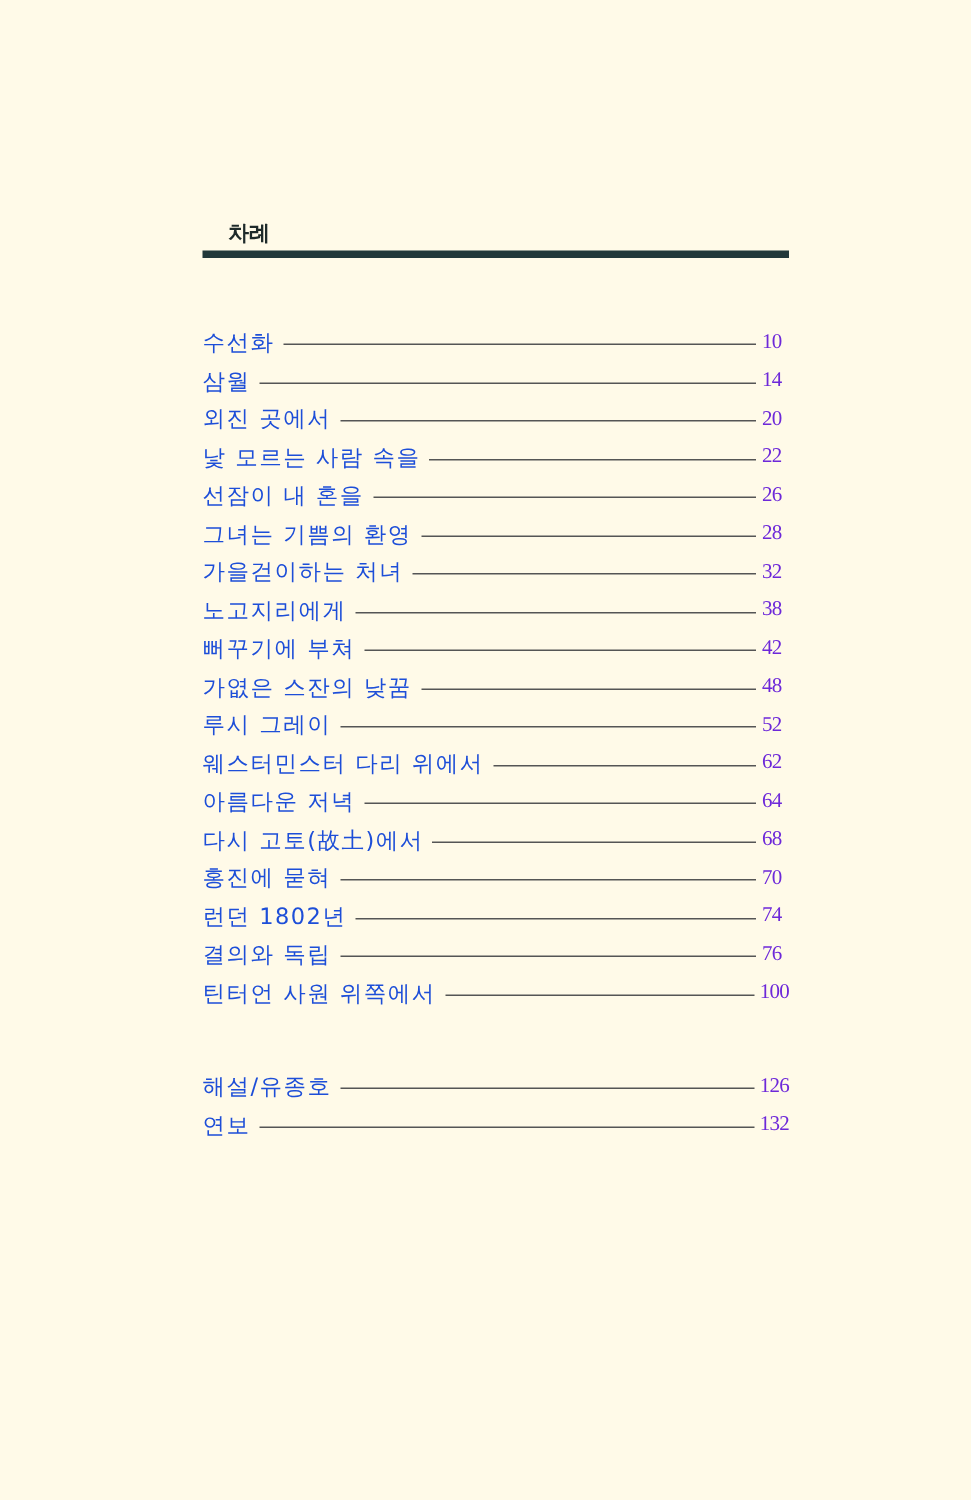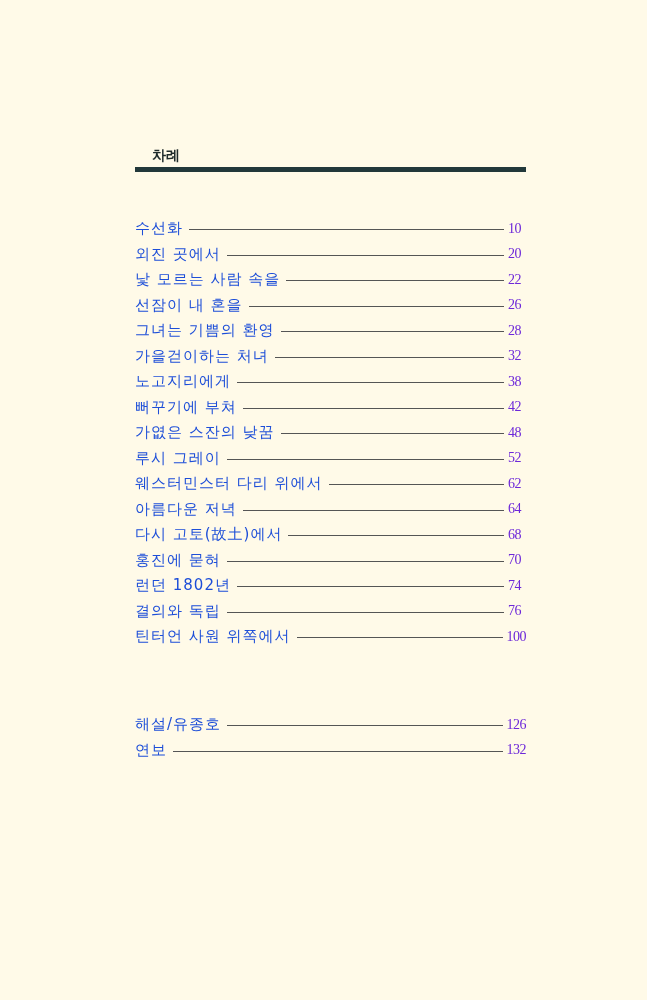--- a/index.html
+++ b/index.html
@@ -49,20 +49,25 @@
 <body>
 
 <div class="heading">차례</div>
 <div class="rule"></div>
 
 <div class="toc main">
   <div class="row">
       <span class="title">수선화</span>
       <span class="leader"></span>
       <span class="page">10</span>
+    </div>
+  <div class="row">
+      <span class="title">삼월</span>
+      <span class="leader"></span>
+      <span class="page">14</span>
     </div>
   <div class="row">
       <span class="title">외진 곳에서</span>
       <span class="leader"></span>
       <span class="page">20</span>
     </div>
   <div class="row">
       <span class="title">낯 모르는 사람 속을</span>
       <span class="leader"></span>
       <span class="page">22</span>

